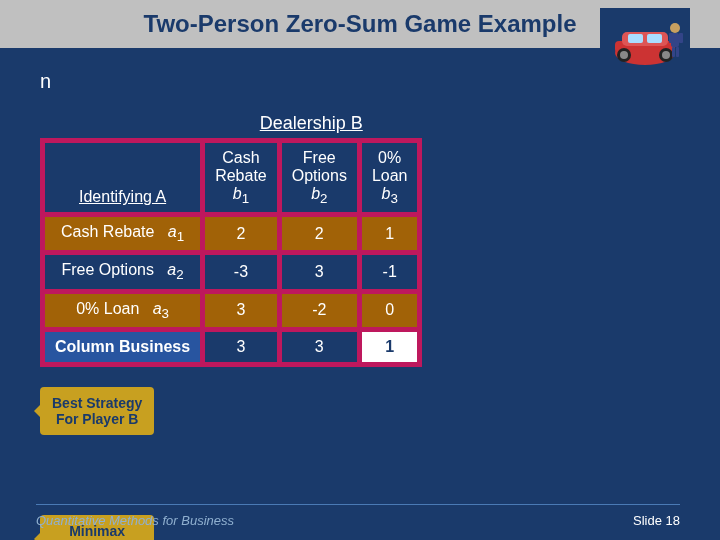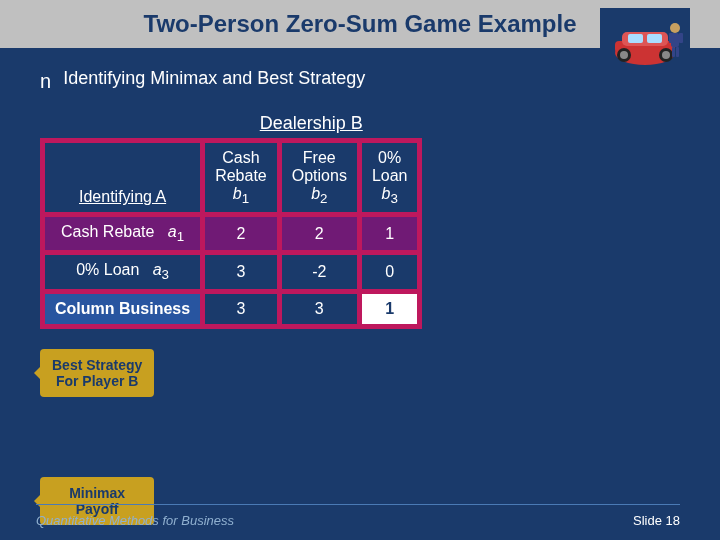--- a/index.html
+++ b/index.html
@@ -207,21 +207,21 @@
       font-style: italic;
     }
 
     .slide-number {
       color: white;
       font-size: 13px;
     }
 
     
     .data-row td {
-      background: #701a75;
+      background: #a16207;
     }
 
     .data-row:nth-child(even) td {
       background: #1a3a6b;
     }
 
     .italic-sub {
       font-style: italic;
     }
   </style>
@@ -256,21 +256,20 @@
       <rect x="79" y="25" width="4" height="10" rx="1" fill="#334488"></rect>
       <rect x="72" y="39" width="3" height="10" rx="1" fill="#334488"></rect>
       <rect x="76" y="39" width="3" height="10" rx="1" fill="#334488"></rect>
     </svg>
   </div>
 
   <div class="content">
 
     <div class="bullet-point">
       <span class="bullet-icon">n</span>
-      <span>Identifying Minimax and Best Strategy</span>
     </div>
 
     <div class="table-section">
 
       <div class="table-container">
 
         <div class="dealership-b-header">Dealership B</div>
 
         <table class="game-table">
           <thead>
@@ -293,20 +292,28 @@
 
             <tr class="data-row">
               <td class="row-label-cell">
                 Cash Rebate &nbsp; <span class="italic-sub">a</span><sub>1</sub>
               </td>
               <td>2</td>
               <td>2</td>
               <td>1</td>
             </tr>
 
+            <tr class="data-row">
+              <td class="row-label-cell">
+                Free Options &nbsp; <span class="italic-sub">a</span><sub>2</sub>
+              </td>
+              <td>-3</td>
+              <td>3</td>
+              <td>-1</td>
+            </tr>
 
             <tr class="data-row">
               <td class="row-label-cell">
                 0% Loan &nbsp; <span class="italic-sub">a</span><sub>3</sub>
               </td>
               <td>3</td>
               <td>-2</td>
               <td>0</td>
             </tr>
 

